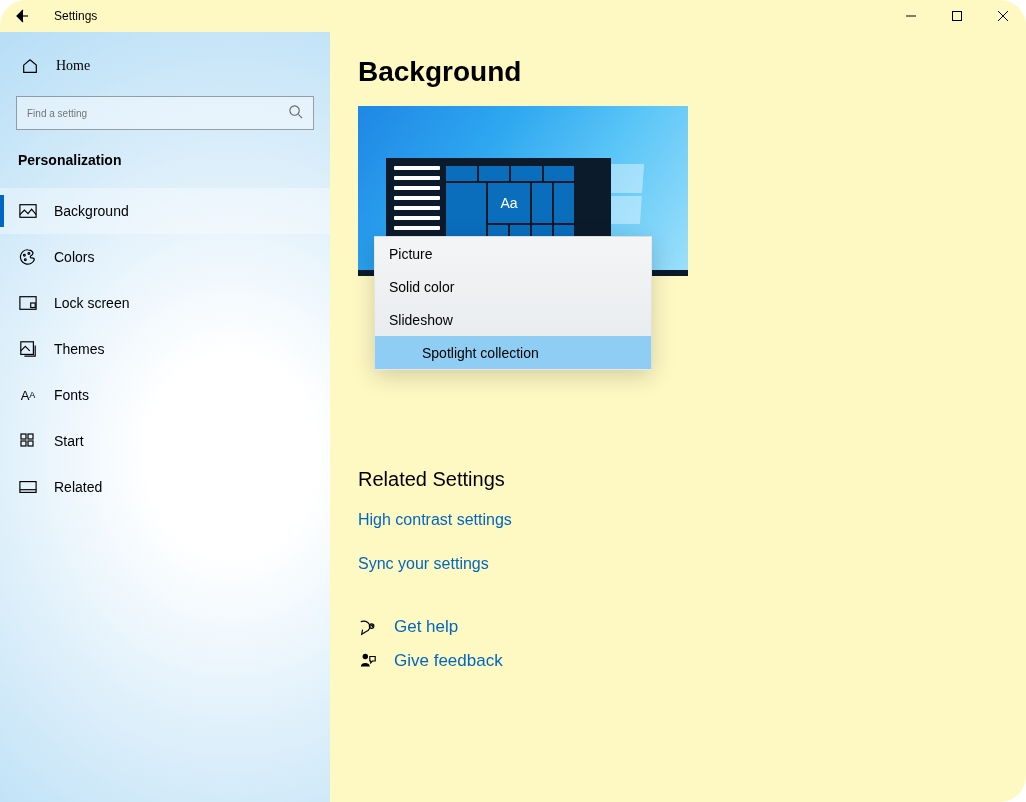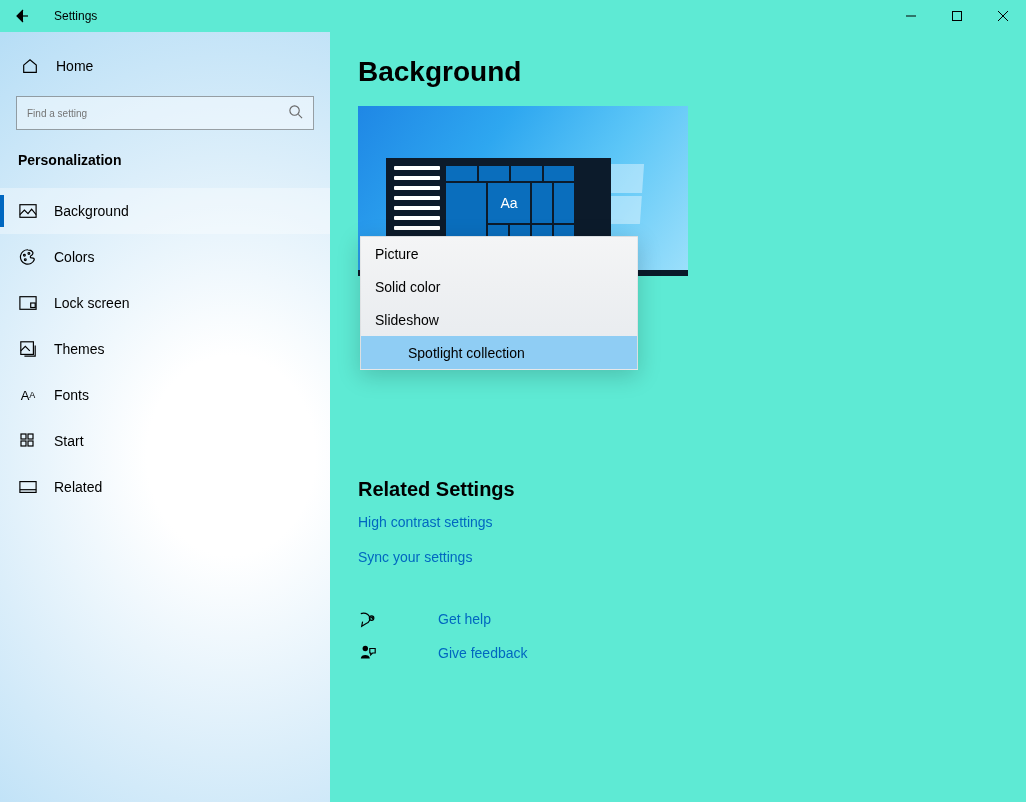--- a/index.html
+++ b/index.html
@@ -5,21 +5,22 @@
     * { margin: 0; padding: 0; box-sizing: border-box; font-family: "Segoe UI", Arial, sans-serif; -webkit-font-smoothing: antialiased; }
     html, body { height: 100%; }
     body { background: #fff; color: #000; overflow: hidden; }
 
     .window {
       position: relative;
       width: 1026px;
       height: 802px;
       display: flex;
       flex-direction: column;
-      background: #5eead4;
+      background: #fef9c3;
+      border-radius: 26px;
     }
 
     
     .titlebar {
       height: 32px;
       display: flex;
       align-items: stretch;
       position: relative;
     }
     .titlebar .back-and-title {
@@ -73,21 +74,21 @@
       position: relative;
       padding-left: 20px;
     }
     .side-item.selected::before {
       content: ""; position: absolute; left: 0; top: 7px; bottom: 7px; width: 4px; background: #0067c0;
     }
     .side-item.selected { background: rgba(255,255,255,0.35); }
     .side-icon { width: 20px; height: 20px; display:flex; align-items:center; justify-content:center; color:#000; }
     .side-icon svg { stroke:#000; fill:none; }
     .side-label { font-size: 14px; margin-left: 16px; color: #000; }
-    .home-row .side-label { font-size: 14px; }
+    .home-row .side-label { font-size: 14px; font-family: Liberation Serif, serif; }
 
     .search-wrap { padding: 8px 16px 10px 16px; }
     .search {
       width: 100%; height: 34px;
       border: 1px solid rgba(0,0,0,0.35);
       background: rgba(255,255,255,0.45);
       display: flex; align-items: center;
       padding: 0 10px;
     }
     .search input {
@@ -128,40 +129,40 @@
       grid-template-columns: 40px repeat(4, 20px);
       grid-template-rows: 15px 40px repeat(2, 20px);
       gap:2px;
     }
     .tile { background:#0a6ebd; }
     .tile.aa { grid-column: 2 / span 2; grid-row: 2 / span 1; display:flex; align-items:center; justify-content:center; color:#fff; font-size:14px; background:#0a6ebd; }
 
     
     .dropdown {
       position: absolute;
-      left: 30px; top: 204px;
+      left: 44px; top: 204px;
       width: 278px;
       background: linear-gradient(180deg,#f4f5f6 0%, #eef0f2 40%, #e6eaee 100%);
       box-shadow: 0 6px 22px rgba(0,0,0,0.18);
       border: 1px solid rgba(0,0,0,0.05);
       z-index: 50;
     }
     .dropdown .opt {
       height: 33px; display:flex; align-items:center;
       padding: 0 14px; font-size: 14px; cursor:pointer;
     }
     .dropdown .opt.hover { background:#8fcdf4;padding-left:47px; }
 
-    .sub-title { font-size: 20px; font-weight: 700; margin-top: 42px; margin-bottom: 12px; }
-    .link { color:#0067c0; font-size: 14px; display:inline-block; margin-bottom: 18px; cursor:pointer; }
+    .sub-title { font-size: 20px; font-weight: 400; margin-top: 32px; margin-bottom: 12px; }
+    .link { color:#0067c0; font-size: 16px; display:inline-block; margin-bottom: 18px; cursor:pointer;margin-top:8px; }
 
     .help-list { margin-top: 26px; display:flex; flex-direction:column; gap:14px; }
     .help-row { display:flex; align-items:center; gap:16px; }
     .help-row .hicon { width:20px; height:20px; display:flex; align-items:center; justify-content:center; }
-    .help-row .hlabel { color:#0067c0; font-size:14px;margin-left:44px; }
+    .help-row .hlabel { color:#0067c0; font-size:17px; }
 
     
     .tiles .row1 { grid-column:1 / span 5; grid-row:1; display:flex; gap:2px; }
     .tiles .row1 div { flex:1; height:100%; }
 
   </style>
 </head>
 <body>
 
 <div class="window">

